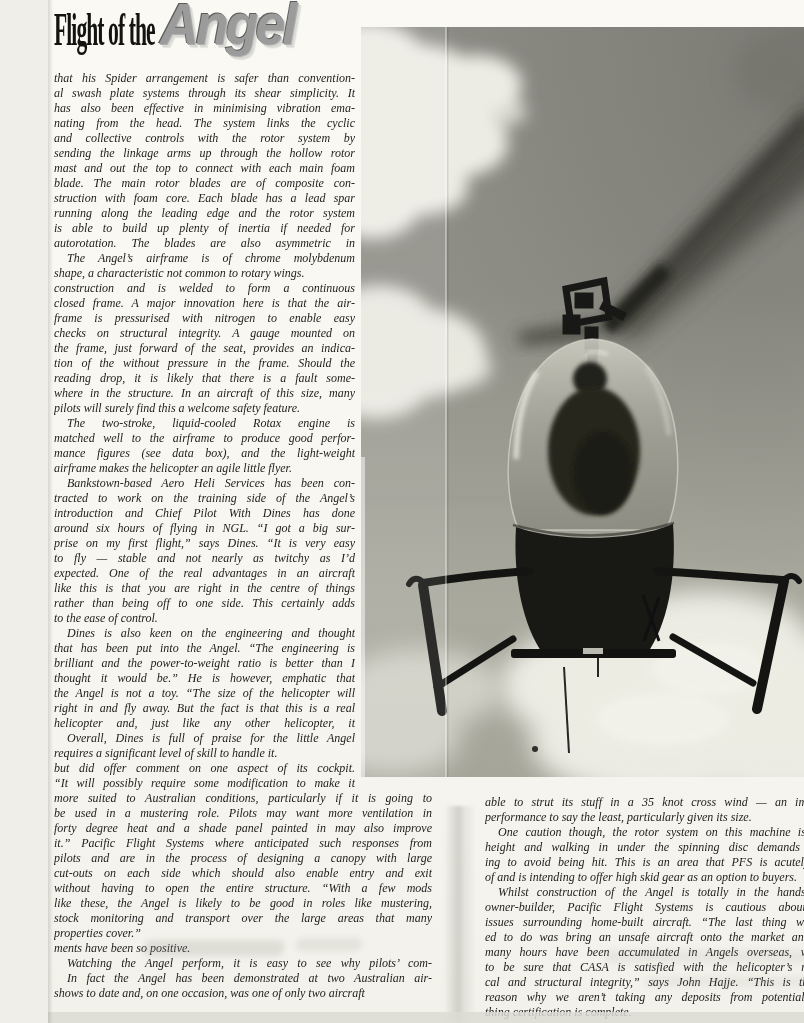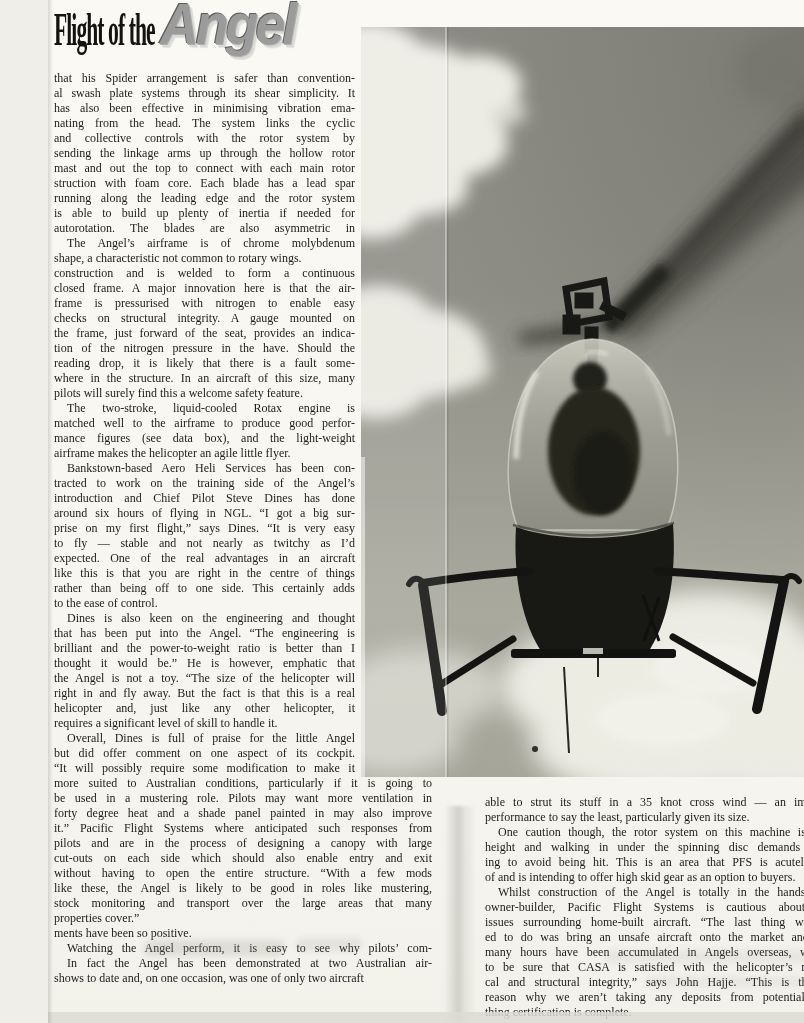--- a/index.html
+++ b/index.html
@@ -53,21 +53,21 @@
     position:absolute;left:106px;top:-8px;
     font-family:"Liberation Sans", sans-serif;
     font-weight:700;font-style:italic;
     font-size:58px;line-height:60px;color:#9b9b9b;
     letter-spacing:-3px;white-space:nowrap;
     text-shadow:-1px -1px 0 #5c5c5a, 1px 1px 0 #aeaeac, 3px 3px 0 #d8d8d4, 4px 4px 1px #e3e3df;
     transform:scaleX(0.92);transform-origin:left top;
   }
 
   
-  .col{position:absolute;}
+  .col{position:absolute;font-style:italic;}
   .col-left{left:6px;top:71px;width:378px;}
   .col-right{left:437px;top:795px;width:361px;}
   .line{
     height:15px;line-height:15px;overflow:hidden;
     font-size:12px;color:#1c1c1b;
     text-align:justify;text-align-last:justify;
     width:301px;
   }
   .col-right .line{width:361px;}
   .line.wide{width:378px;}
@@ -225,59 +225,60 @@
     </svg>
   </div>
 
   <div class="col col-left">
       <div class="line">that his Spider arrangement is safer than convention-</div>
       <div class="line">al swash plate systems through its shear simplicity. It</div>
       <div class="line">has also been effective in minimising vibration ema-</div>
       <div class="line">nating from the head. The system links the cyclic</div>
       <div class="line">and collective controls with the rotor system by</div>
       <div class="line">sending the linkage arms up through the hollow rotor</div>
-      <div class="line">mast and out the top to connect with each main rotor</div>
+      <div class="line">mast and out the top to connect with each main foam</div>
+      <div class="line">blade. The main rotor blades are of composite con-</div>
       <div class="line">struction with foam core. Each blade has a lead spar</div>
       <div class="line">running along the leading edge and the rotor system</div>
       <div class="line">is able to build up plenty of inertia if needed for</div>
       <div class="line">autorotation. The blades are also asymmetric in</div>
       <div class="line indent">The Angel’s airframe is of chrome molybdenum</div>
       <div class="line last">shape, a characteristic not common to rotary wings.</div>
       <div class="line">construction and is welded to form a continuous</div>
       <div class="line">closed frame. A major innovation here is that the air-</div>
       <div class="line">frame is pressurised with nitrogen to enable easy</div>
       <div class="line">checks on structural integrity. A gauge mounted on</div>
       <div class="line">the frame, just forward of the seat, provides an indica-</div>
-      <div class="line">tion of the nitrogen pressure in the have. Should the</div>
+      <div class="line">tion of the without pressure in the frame. Should the</div>
       <div class="line">reading drop, it is likely that there is a fault some-</div>
       <div class="line">where in the structure. In an aircraft of this size, many</div>
       <div class="line last">pilots will surely find this a welcome safety feature.</div>
       <div class="line indent">The two-stroke, liquid-cooled Rotax engine is</div>
       <div class="line">matched well to the airframe to produce good perfor-</div>
       <div class="line">mance figures (see data box), and the light-weight</div>
       <div class="line last">airframe makes the helicopter an agile little flyer.</div>
       <div class="line indent">Bankstown-based Aero Heli Services has been con-</div>
       <div class="line">tracted to work on the training side of the Angel’s</div>
-      <div class="line">introduction and Chief Pilot Steve Dines has done</div>
+      <div class="line">introduction and Chief Pilot With Dines has done</div>
       <div class="line">around six hours of flying in NGL. “I got a big sur-</div>
       <div class="line">prise on my first flight,” says Dines. “It is very easy</div>
       <div class="line">to fly — stable and not nearly as twitchy as I’d</div>
       <div class="line">expected. One of the real advantages in an aircraft</div>
       <div class="line">like this is that you are right in the centre of things</div>
       <div class="line">rather than being off to one side. This certainly adds</div>
       <div class="line last">to the ease of control.</div>
       <div class="line indent">Dines is also keen on the engineering and thought</div>
       <div class="line">that has been put into the Angel. “The engineering is</div>
       <div class="line">brilliant and the power-to-weight ratio is better than I</div>
       <div class="line">thought it would be.” He is however, emphatic that</div>
       <div class="line">the Angel is not a toy. “The size of the helicopter will</div>
       <div class="line">right in and fly away. But the fact is that this is a real</div>
       <div class="line">helicopter and, just like any other helicopter, it</div>
+      <div class="line indent">Overall, Dines is full of praise for the little Angel</div>
       <div class="line last">requires a significant level of skill to handle it.</div>
-      <div class="line indent">Overall, Dines is full of praise for the little Angel</div>
       <div class="line">but did offer comment on one aspect of its cockpit.</div>
       <div class="line">“It will possibly require some modification to make it</div>
       <div class="line wide">more suited to Australian conditions, particularly if it is going to</div>
       <div class="line wide">be used in a mustering role. Pilots may want more ventilation in</div>
       <div class="line wide">forty degree heat and a shade panel painted in may also improve</div>
       <div class="line wide">it.” Pacific Flight Systems where anticipated such responses from</div>
       <div class="line wide">pilots and are in the process of designing a canopy with large</div>
       <div class="line wide">cut-outs on each side which should also enable entry and exit</div>
       <div class="line wide">without having to open the entire structure. “With a few mods</div>
       <div class="line wide">like these, the Angel is likely to be good in roles like mustering,</div>

